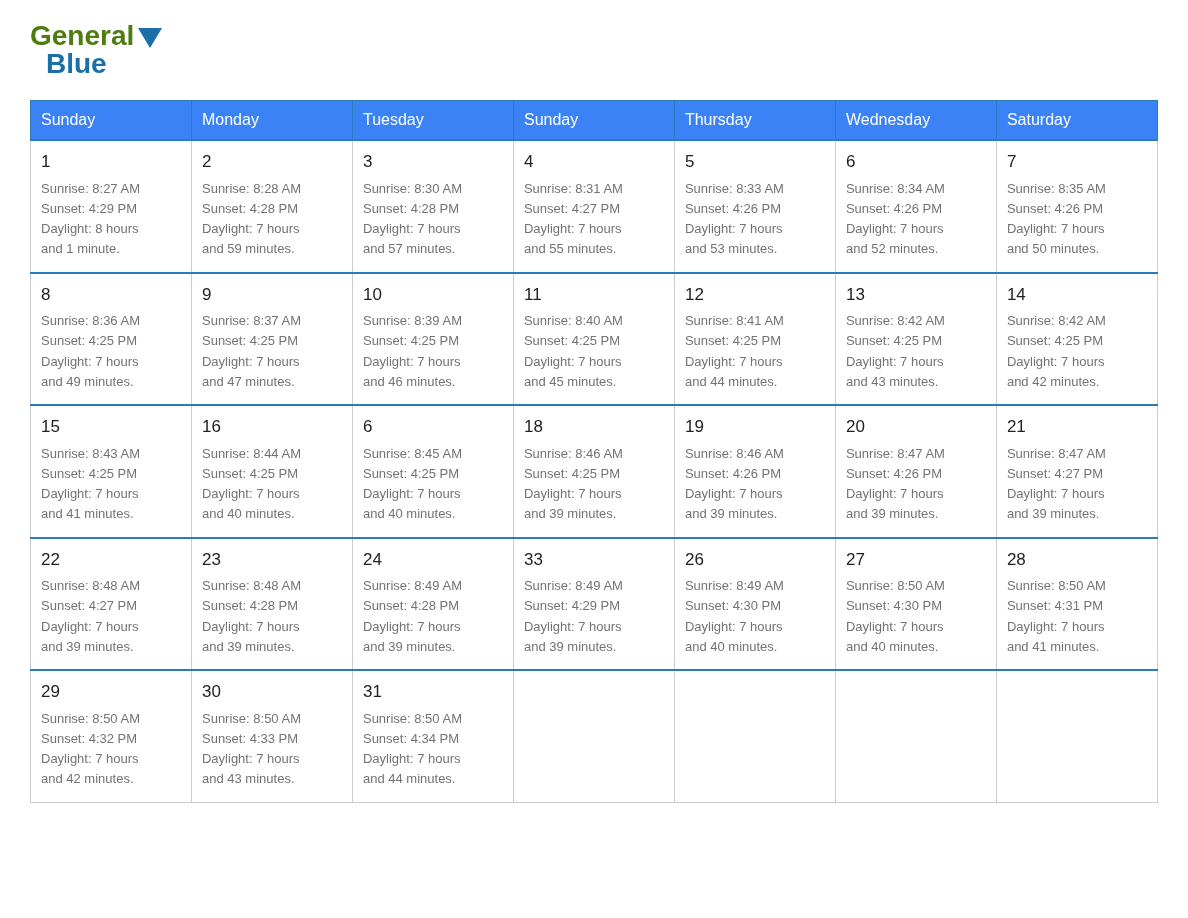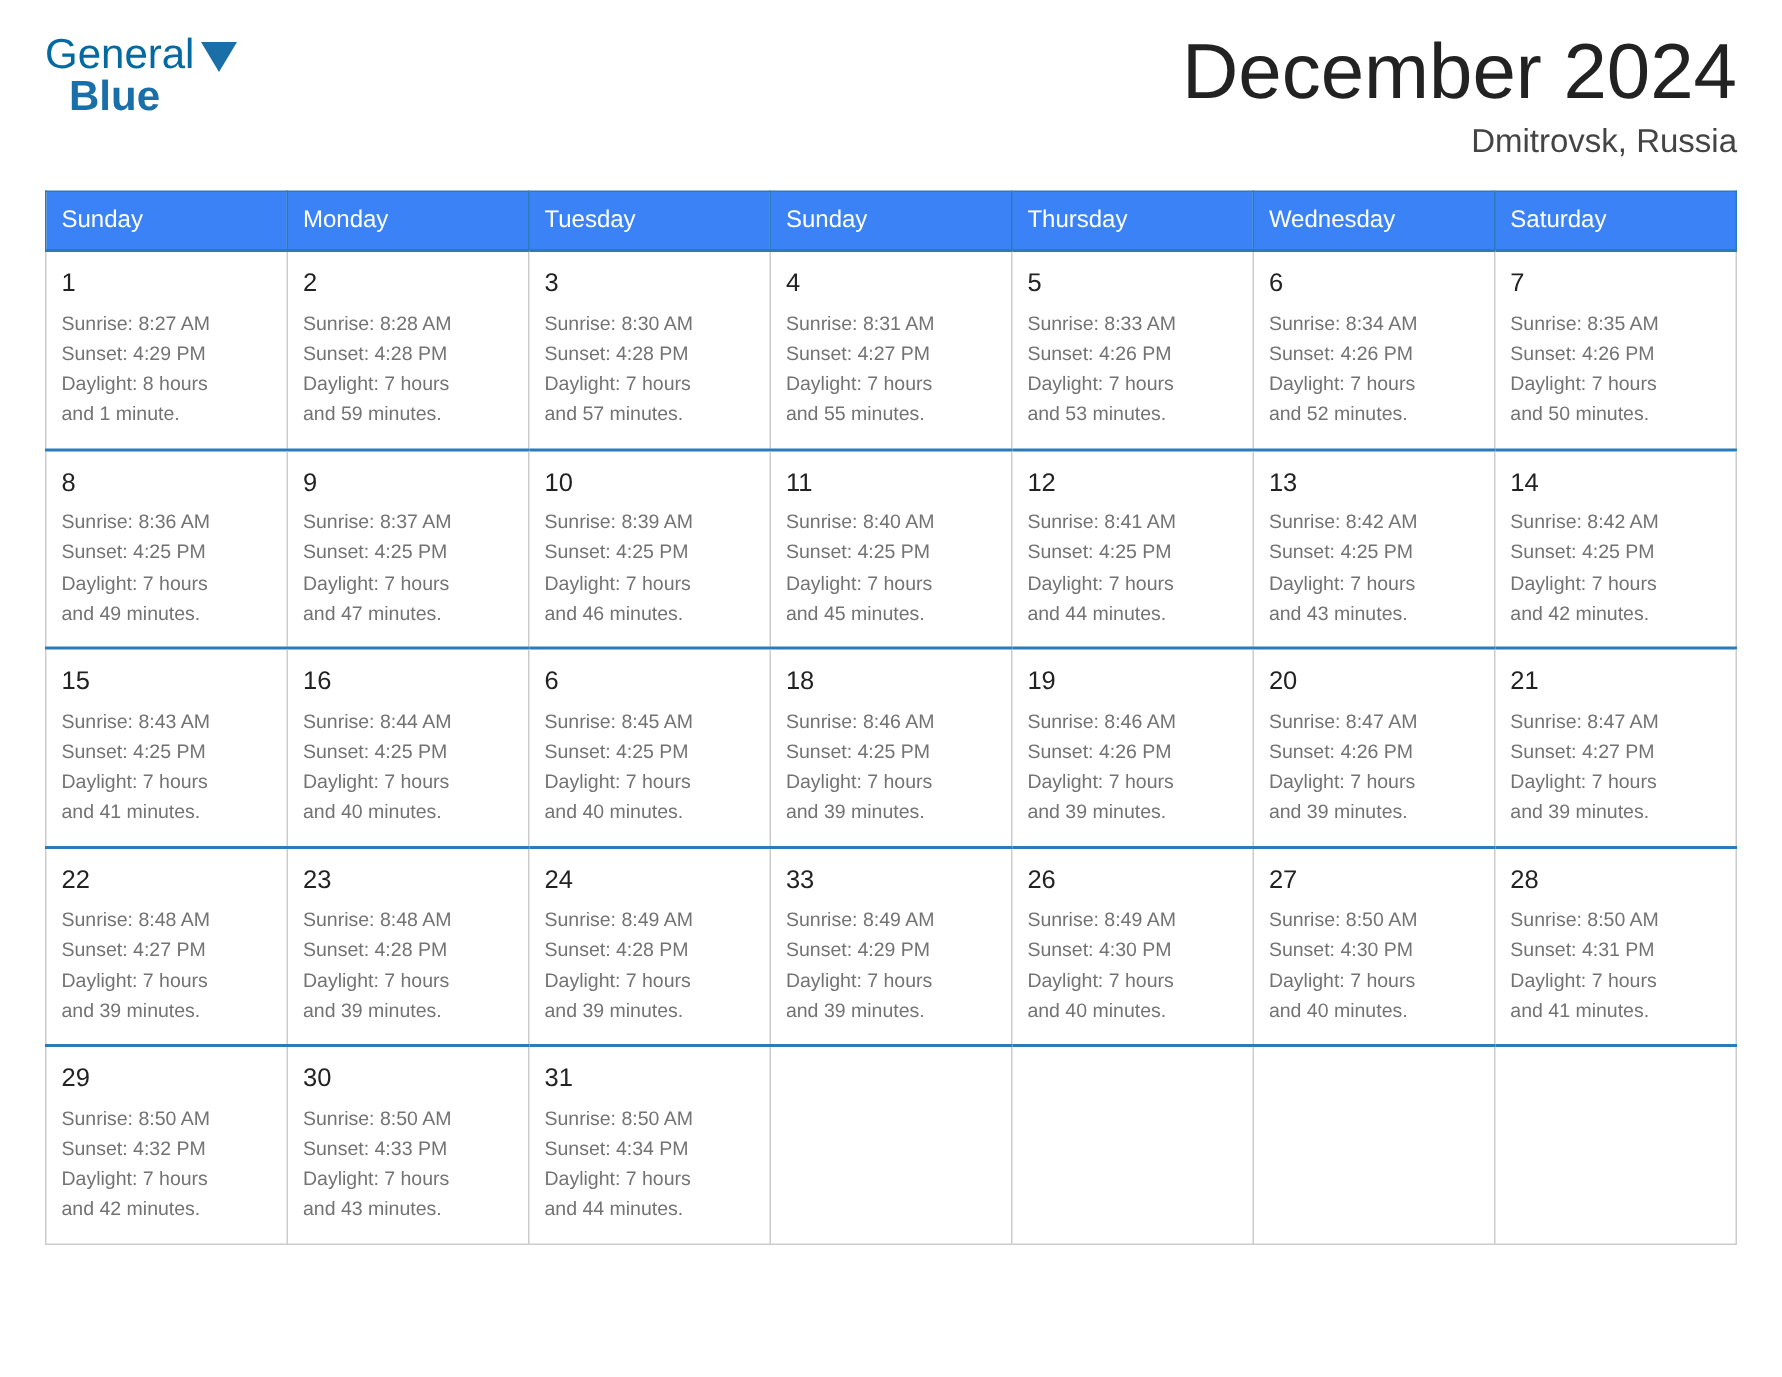--- a/index.html
+++ b/index.html
@@ -24,22 +24,22 @@
       align-items: flex-start;
     }
 
     .logo-text {
       display: flex;
       align-items: center;
     }
 
     .logo-general {
       font-size: 28px;
-      font-weight: normal;
-      color: #0369a1;
+      font-weight: bold;
+      color: #4d7c0f;
     }
 
     .logo-arrow {
       width: 0;
       height: 0;
       border-left: 12px solid transparent;
       border-right: 12px solid transparent;
       border-top: 20px solid #1a6fa8;
       margin-left: 4px;
       margin-top: 4px;
@@ -138,24 +138,20 @@
 </head>
 <body>
 
 <div class="header">
   <div class="logo">
     <div class="logo-text">
       <span class="logo-general">General</span>
       <div class="logo-arrow"></div>
     </div>
     <span class="logo-blue">Blue</span>
-  </div>
-  <div class="title-area">
-    <div class="month-title">December 2024</div>
-    <div class="location">Dmitrovsk, Russia</div>
   </div>
 </div>
 
 <table class="calendar-table">
   <thead>
     <tr>
     <th>Sunday</th>
         <th>Monday</th>
         <th>Tuesday</th>
         <th>Sunday</th>

